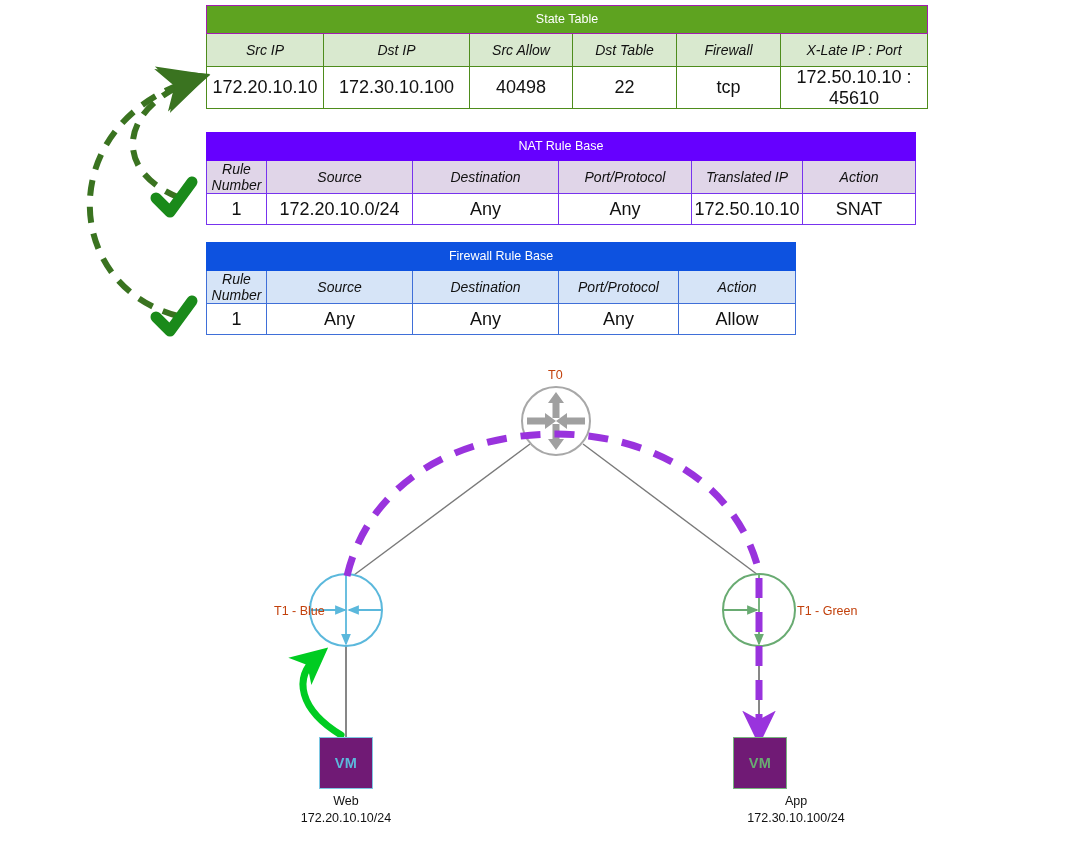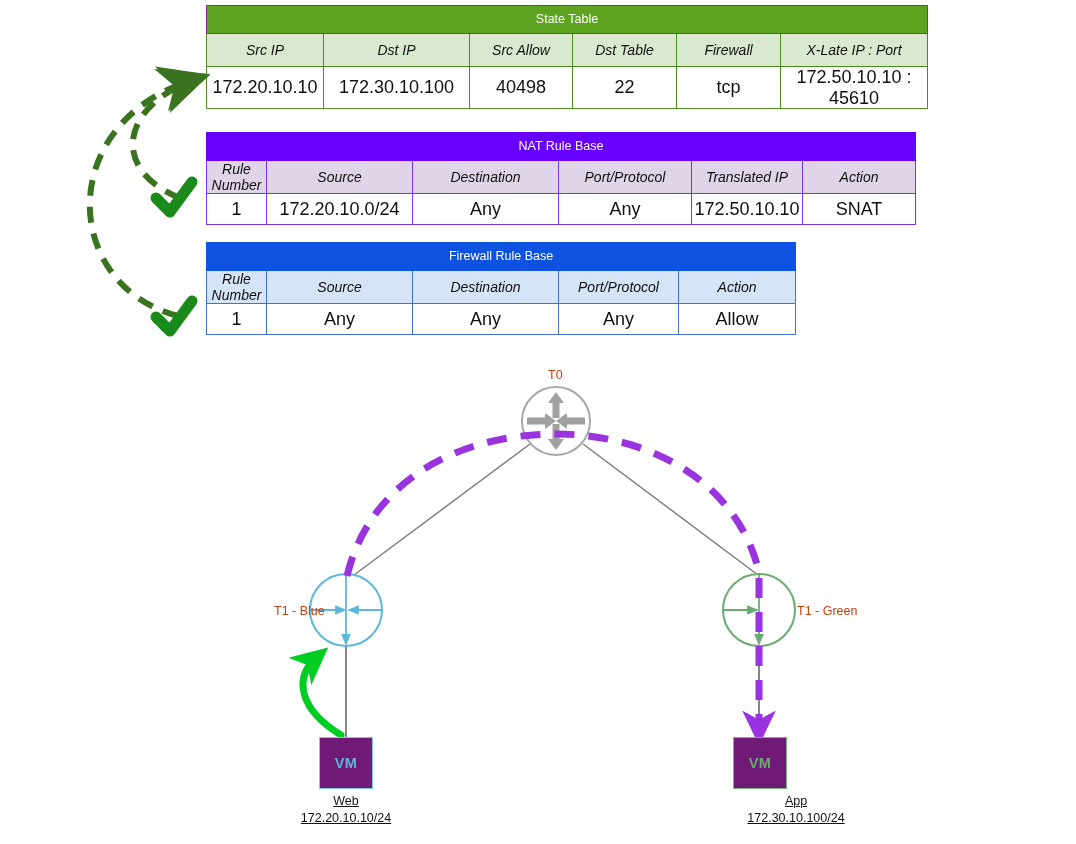--- a/index.html
+++ b/index.html
@@ -81,21 +81,20 @@
     white-space: nowrap;
     line-height: 1.3;
   }
   .vm-caption {
     position: absolute;
     font-size: 12.5px;
     color: #111111;
     text-align: center;
     white-space: nowrap;
     line-height: 1.35;
-    text-decoration: underline;
   }
   .vm-box {
     position: absolute;
     width: 52px;
     height: 50px;
     border-radius: 0;
     background: #701a75;
     display: flex;
     align-items: center;
     justify-content: center;

